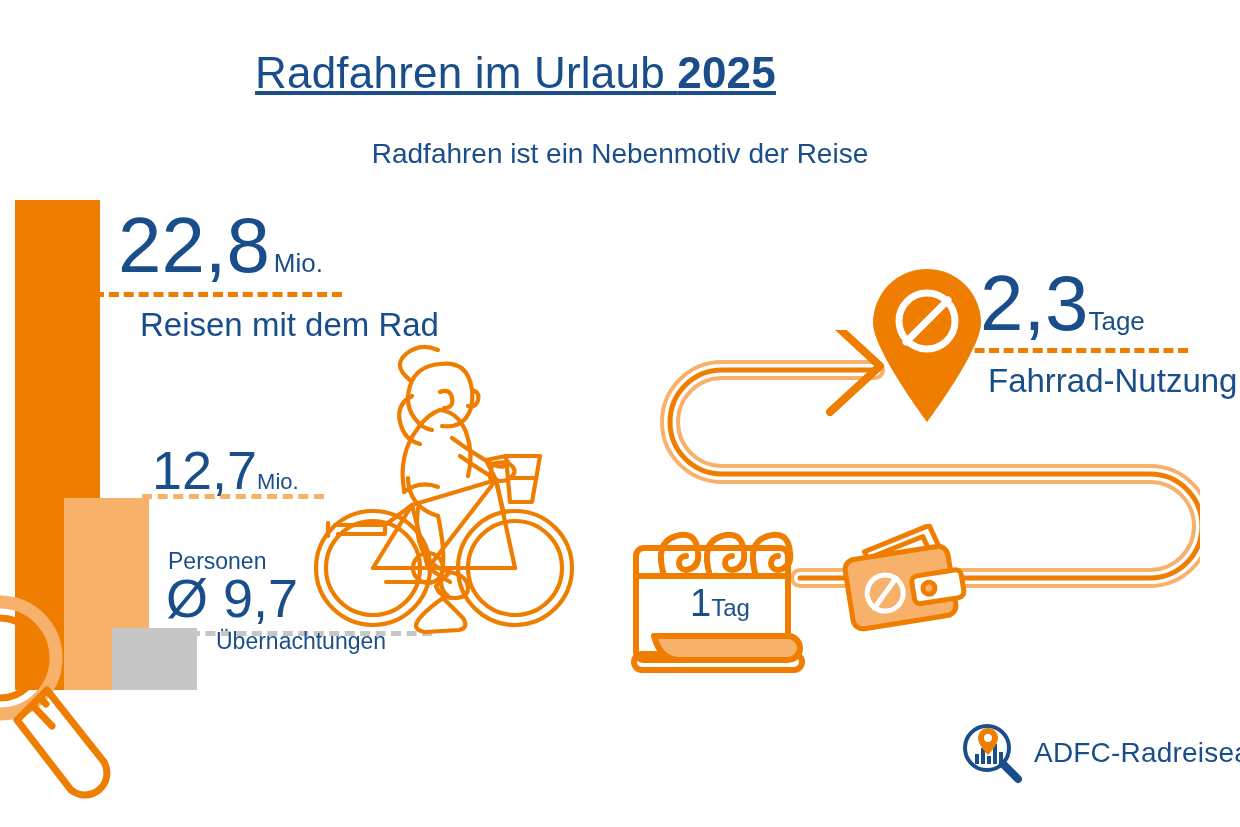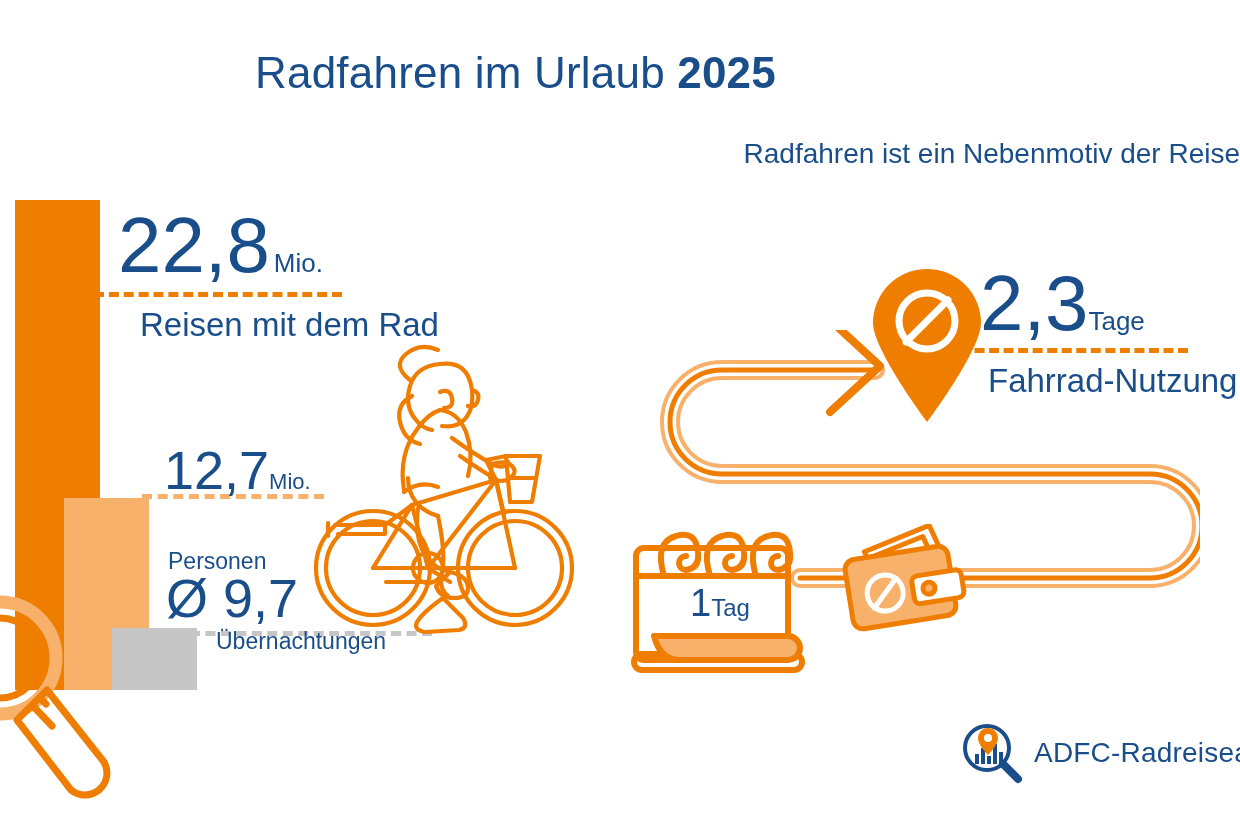--- a/index.html
+++ b/index.html
@@ -14,24 +14,25 @@
   }
   #stage{position:relative;width:1240px;height:827px;}
 
   .abs{position:absolute;}
 
   
   #title{
     left:0;top:48px;width:1031px;text-align:center;
     font-size:44px;font-weight:400;color:#1a4e8a;letter-spacing:.2px;
     white-space:nowrap;
+    text-decoration:underline;
   }
   #title .yr{font-weight:700;}
   #subtitle{
-    left:0;top:138px;width:1240px;text-align:right;
+    left:0;top:138px;width:1240px;text-align:center;
     font-size:28px;font-weight:400;color:#1a4e8a;
   }
 
   
   .bar{border-radius:0;}
   #bar-travels{left:15px;top:200px;width:85px;height:490px;background:#EF7D00;}
   #bar-people {left:64px;top:498px;width:85px;height:192px;background:#F7B16B;}
   #bar-nights {left:112px;top:628px;width:85px;height:62px;background:#C6C6C6;}
 
   
@@ -46,21 +47,21 @@
   .big.med{font-size:54px;}
   .unit{font-size:26px;font-weight:400;color:#1a4e8a;}
   .unit.sm{font-size:22px;}
   .caption{font-size:33px;font-weight:400;color:#1a4e8a;white-space:nowrap;}
   .caption.sm{font-size:23px;}
 
   #stat-travels{left:118px;top:214px;}
   #stat-travels .unit{margin-left:4px;}
   #cap-travels{left:140px;top:306px;}
 
-  #stat-people{left:164px;top:448px;}
+  #stat-people{left:152px;top:448px;}
   #cap-people{left:168px;top:508px;margin-top:40px;}
 
   #stat-nights{left:166px;top:576px;}
   #cap-nights{left:216px;top:628px;}
 
   #stat-days{left:980px;top:272px;}
   #cap-days{left:988px;top:362px;}
 
   #stat-price{left:948px;top:534px;}
   #cap-price{left:972px;top:622px;line-height:1.22;}

